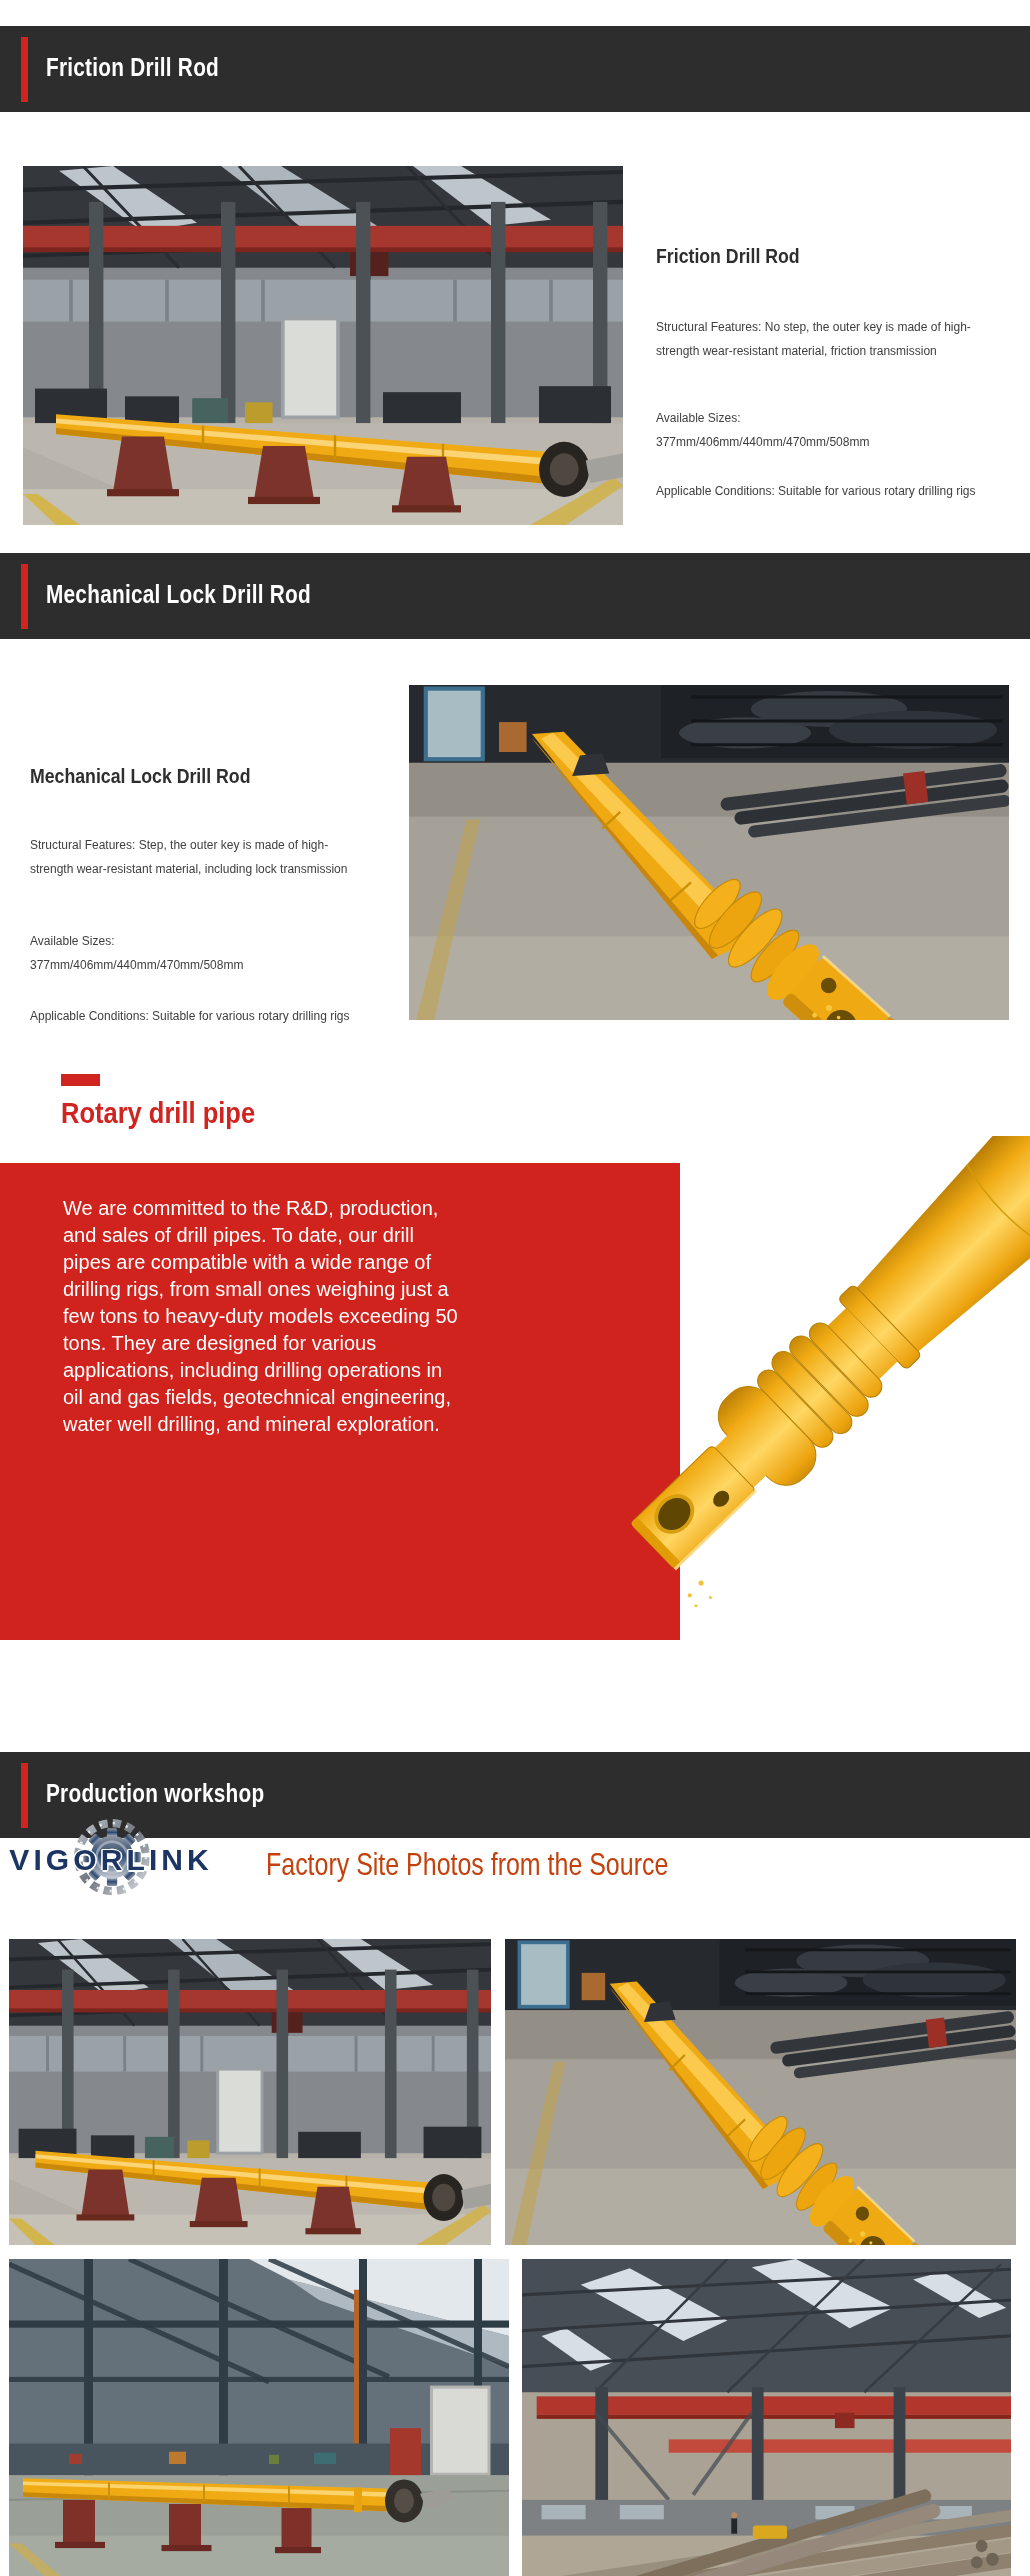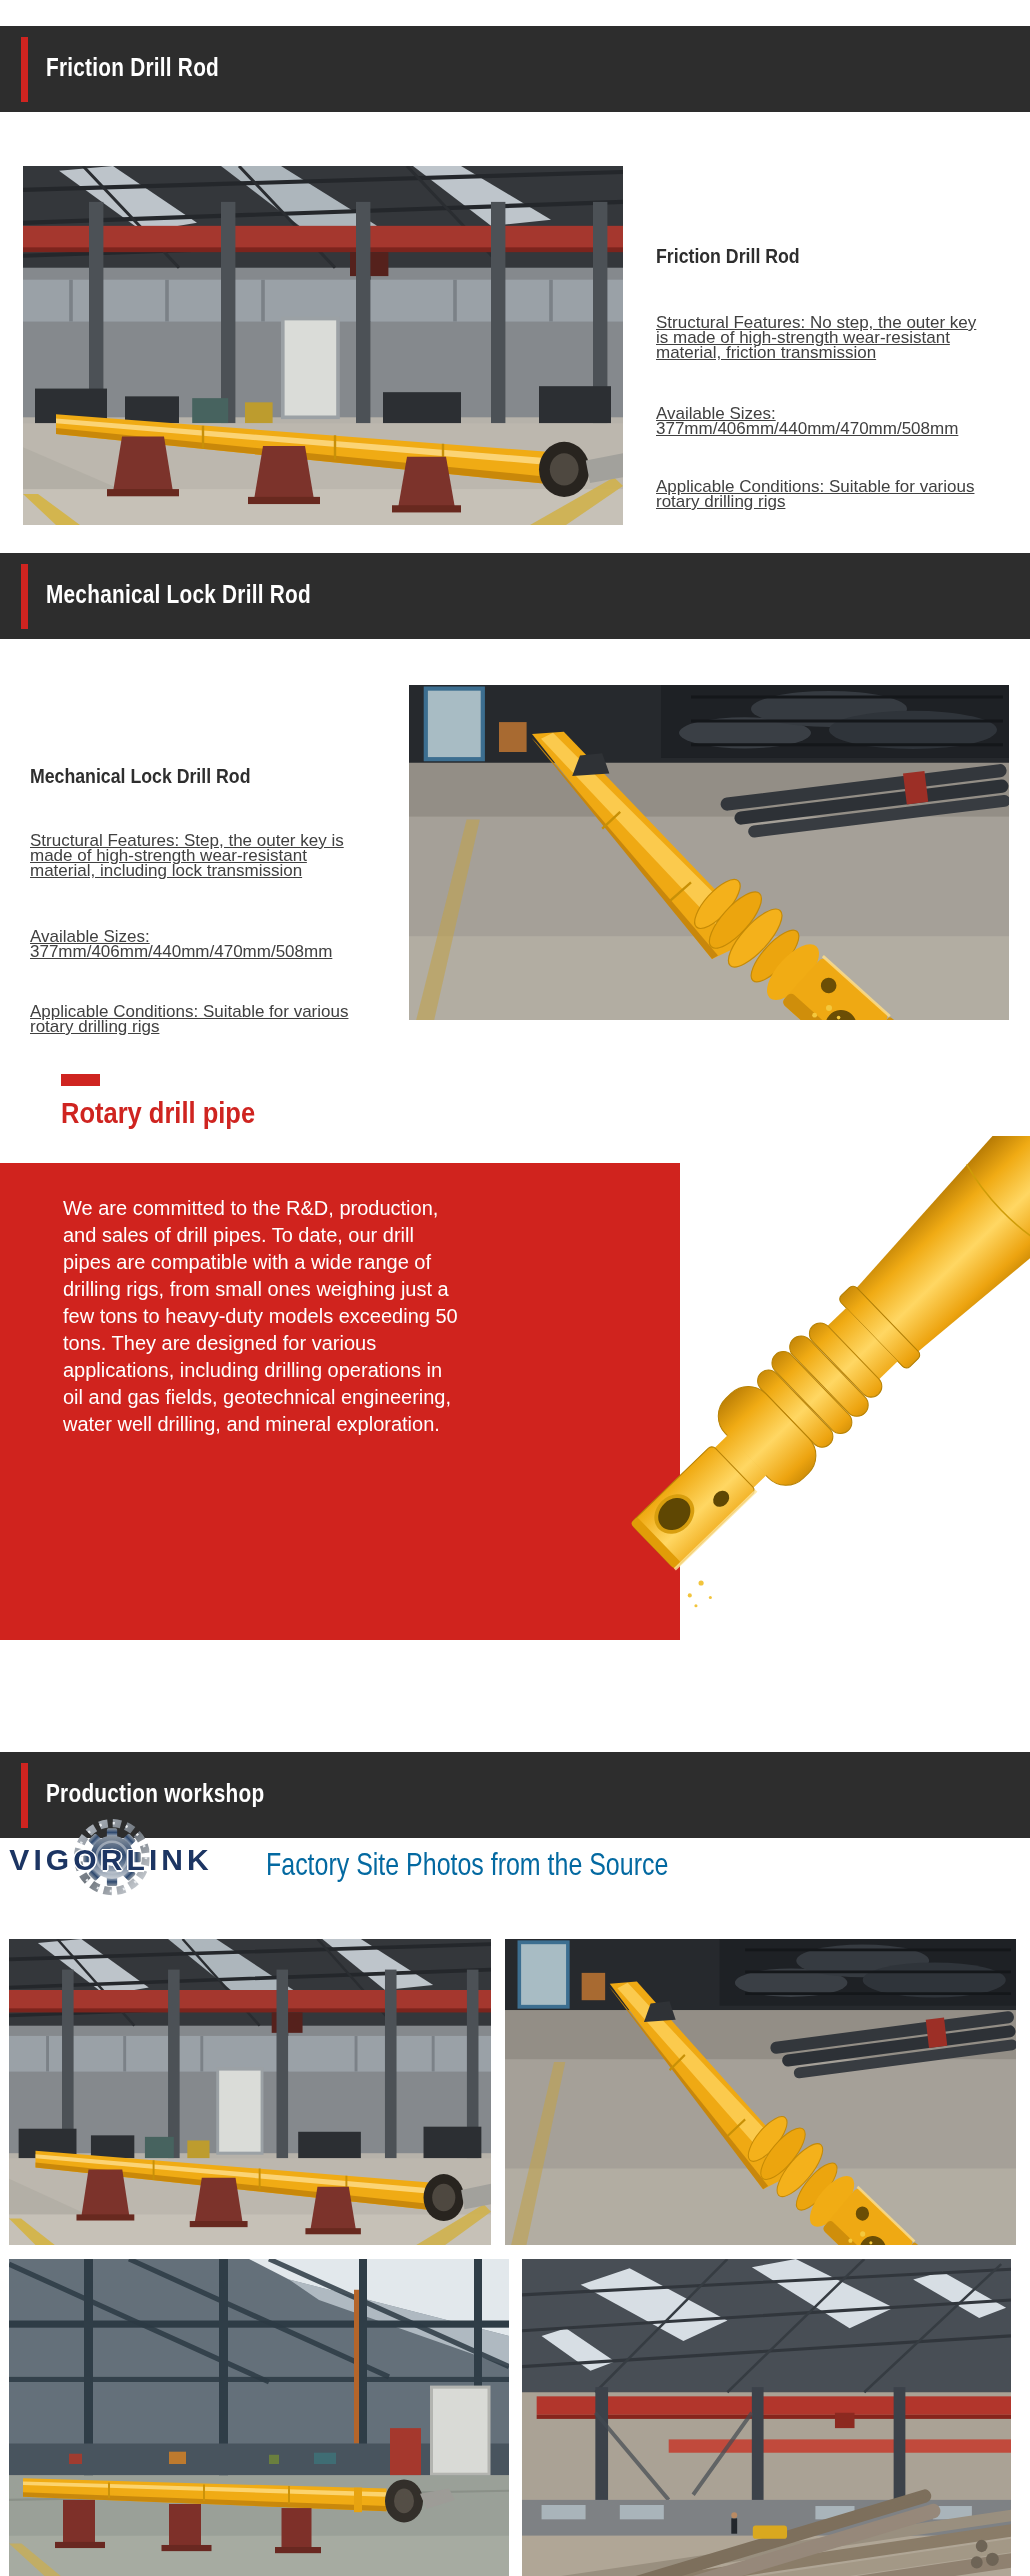--- a/index.html
+++ b/index.html
@@ -11,37 +11,37 @@
   .bar{position:absolute;left:0;width:1030px;height:86px;background:#2d2d2d;}
   .bar .accent{position:absolute;left:21px;top:11.3px;width:7.2px;height:65px;background:#cf2420;}
   .bar .bar-title{
     position:absolute;left:46px;top:50%;
     transform:translateY(-54%) scaleX(0.80);transform-origin:left center;
     font-size:26px;font-weight:bold;color:#ffffff;white-space:nowrap;letter-spacing:0.3px;
   }
   
   .prod-heading{position:absolute;font-size:20.6px;font-weight:bold;color:#2e2e2e;white-space:nowrap;}
   .prod-heading span{display:inline-block;transform:scaleX(0.86);transform-origin:left center;}
-  .body-text{position:absolute;font-size:17px;line-height:15px;color:#404040;text-decoration:underline;}
+  .body-text{position:absolute;font-size:12px;line-height:24px;color:#404040;}
   
   .dash{position:absolute;left:61px;top:1074px;width:39px;height:12.4px;background:#cf2420;}
   .rotary-title{position:absolute;left:61px;top:1096px;font-size:30px;font-weight:bold;color:#cf2420;white-space:nowrap;}
   .rotary-title span{display:inline-block;transform:scaleX(0.85);transform-origin:left center;}
   .panel{position:absolute;left:0;top:1163px;width:680px;height:477px;background:#d0231e;z-index:1;}
   .panel-text{position:absolute;left:63px;top:1195px;width:399px;z-index:2;}
   .panel-text p{margin:0 0 27px 0;font-size:20px;line-height:27px;color:#ffffff;}
   #pipe-render{position:absolute;left:536px;top:1136px;width:495px;height:515px;z-index:3;}
   
   #logo-emblem{position:absolute;left:49px;top:1816px;width:124px;height:90px;z-index:1;}
   .brand{
     position:absolute;left:9.3px;top:1845px;z-index:2;
     font-size:30px;font-weight:bold;letter-spacing:4.1px;color:#1c3563;white-space:nowrap;line-height:30px;
     text-shadow:1.5px 0 0 #fff,-1.5px 0 0 #fff,0 1.5px 0 #fff,0 -1.5px 0 #fff,1px 1px 0 #fff,-1px -1px 0 #fff;
   }
-  .tagline{position:absolute;left:266px;top:1848px;font-size:32px;color:#0369a1;white-space:nowrap;line-height:32px;}
+  .tagline{position:absolute;left:266px;top:1848px;font-size:32px;color:#c2410c;white-space:nowrap;line-height:32px;}
   .tagline span{display:inline-block;transform:scaleX(0.78);transform-origin:left center;}
   
   .photo{position:absolute;overflow:hidden;background:#8d8d8d;}
   .photo svg{display:block;width:100%;height:100%;}
 </style>
 </head>
 <body>
 
 <svg width="0" height="0" style="position:absolute" aria-hidden="true">
   <defs>

